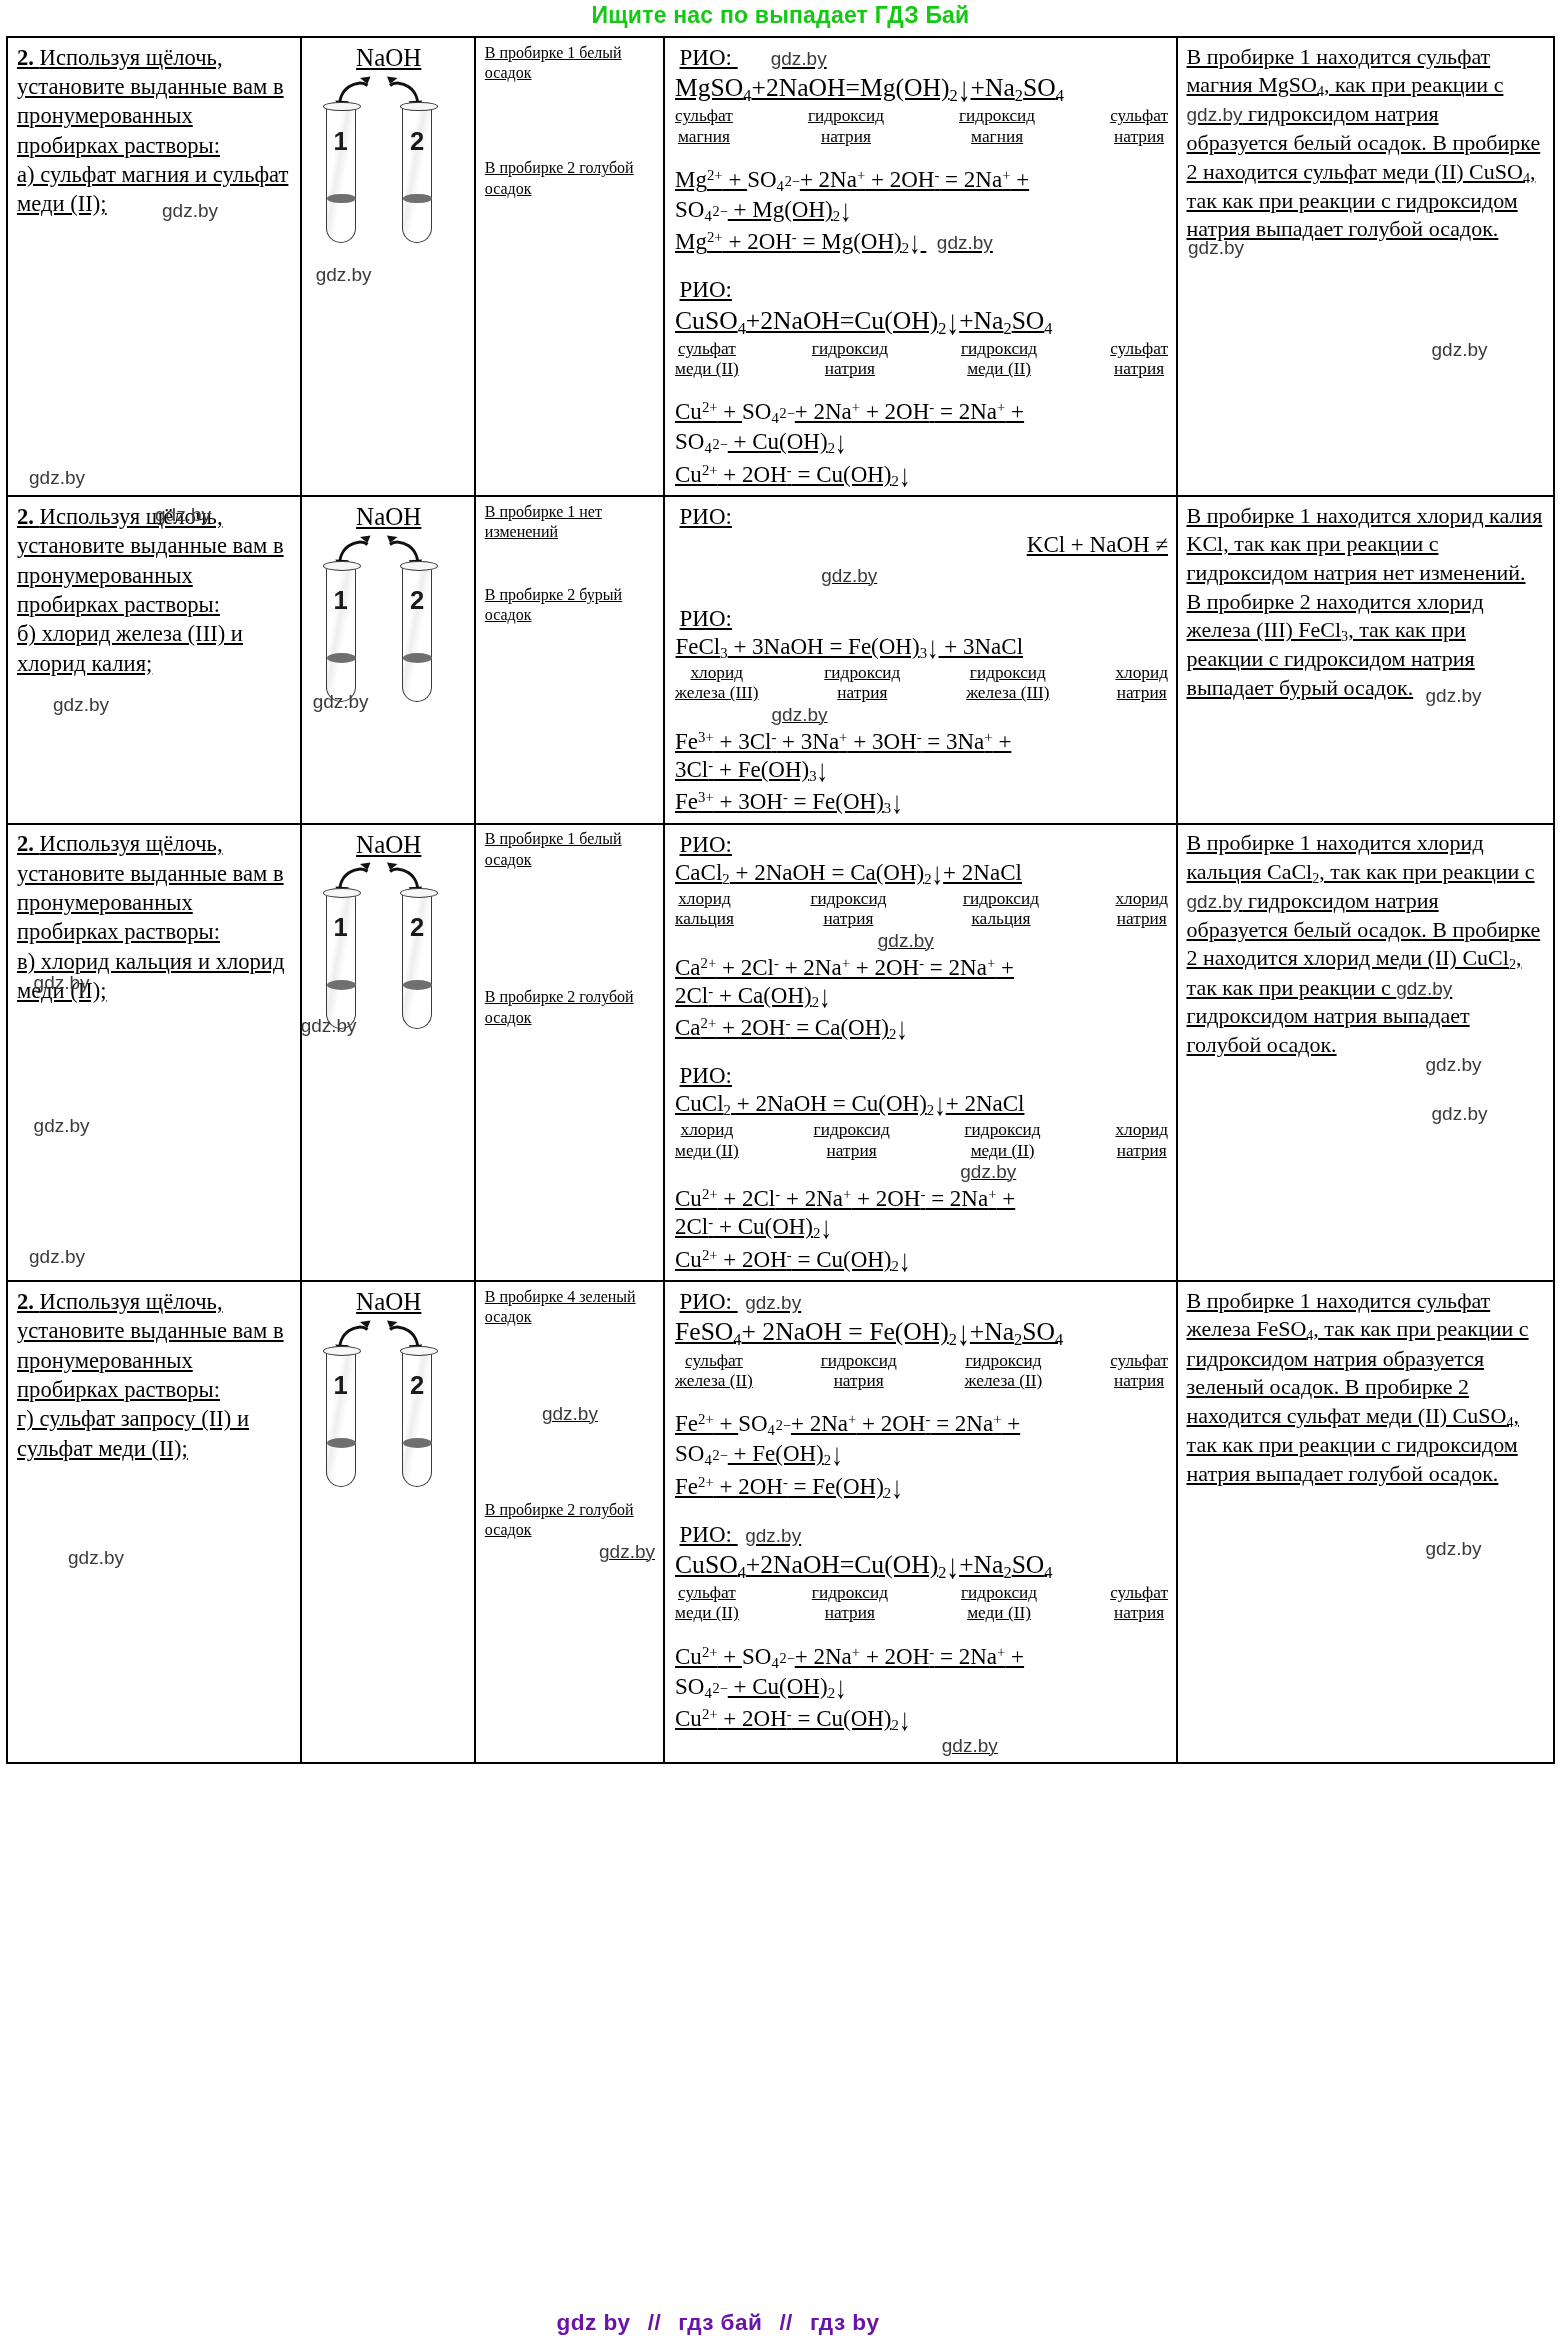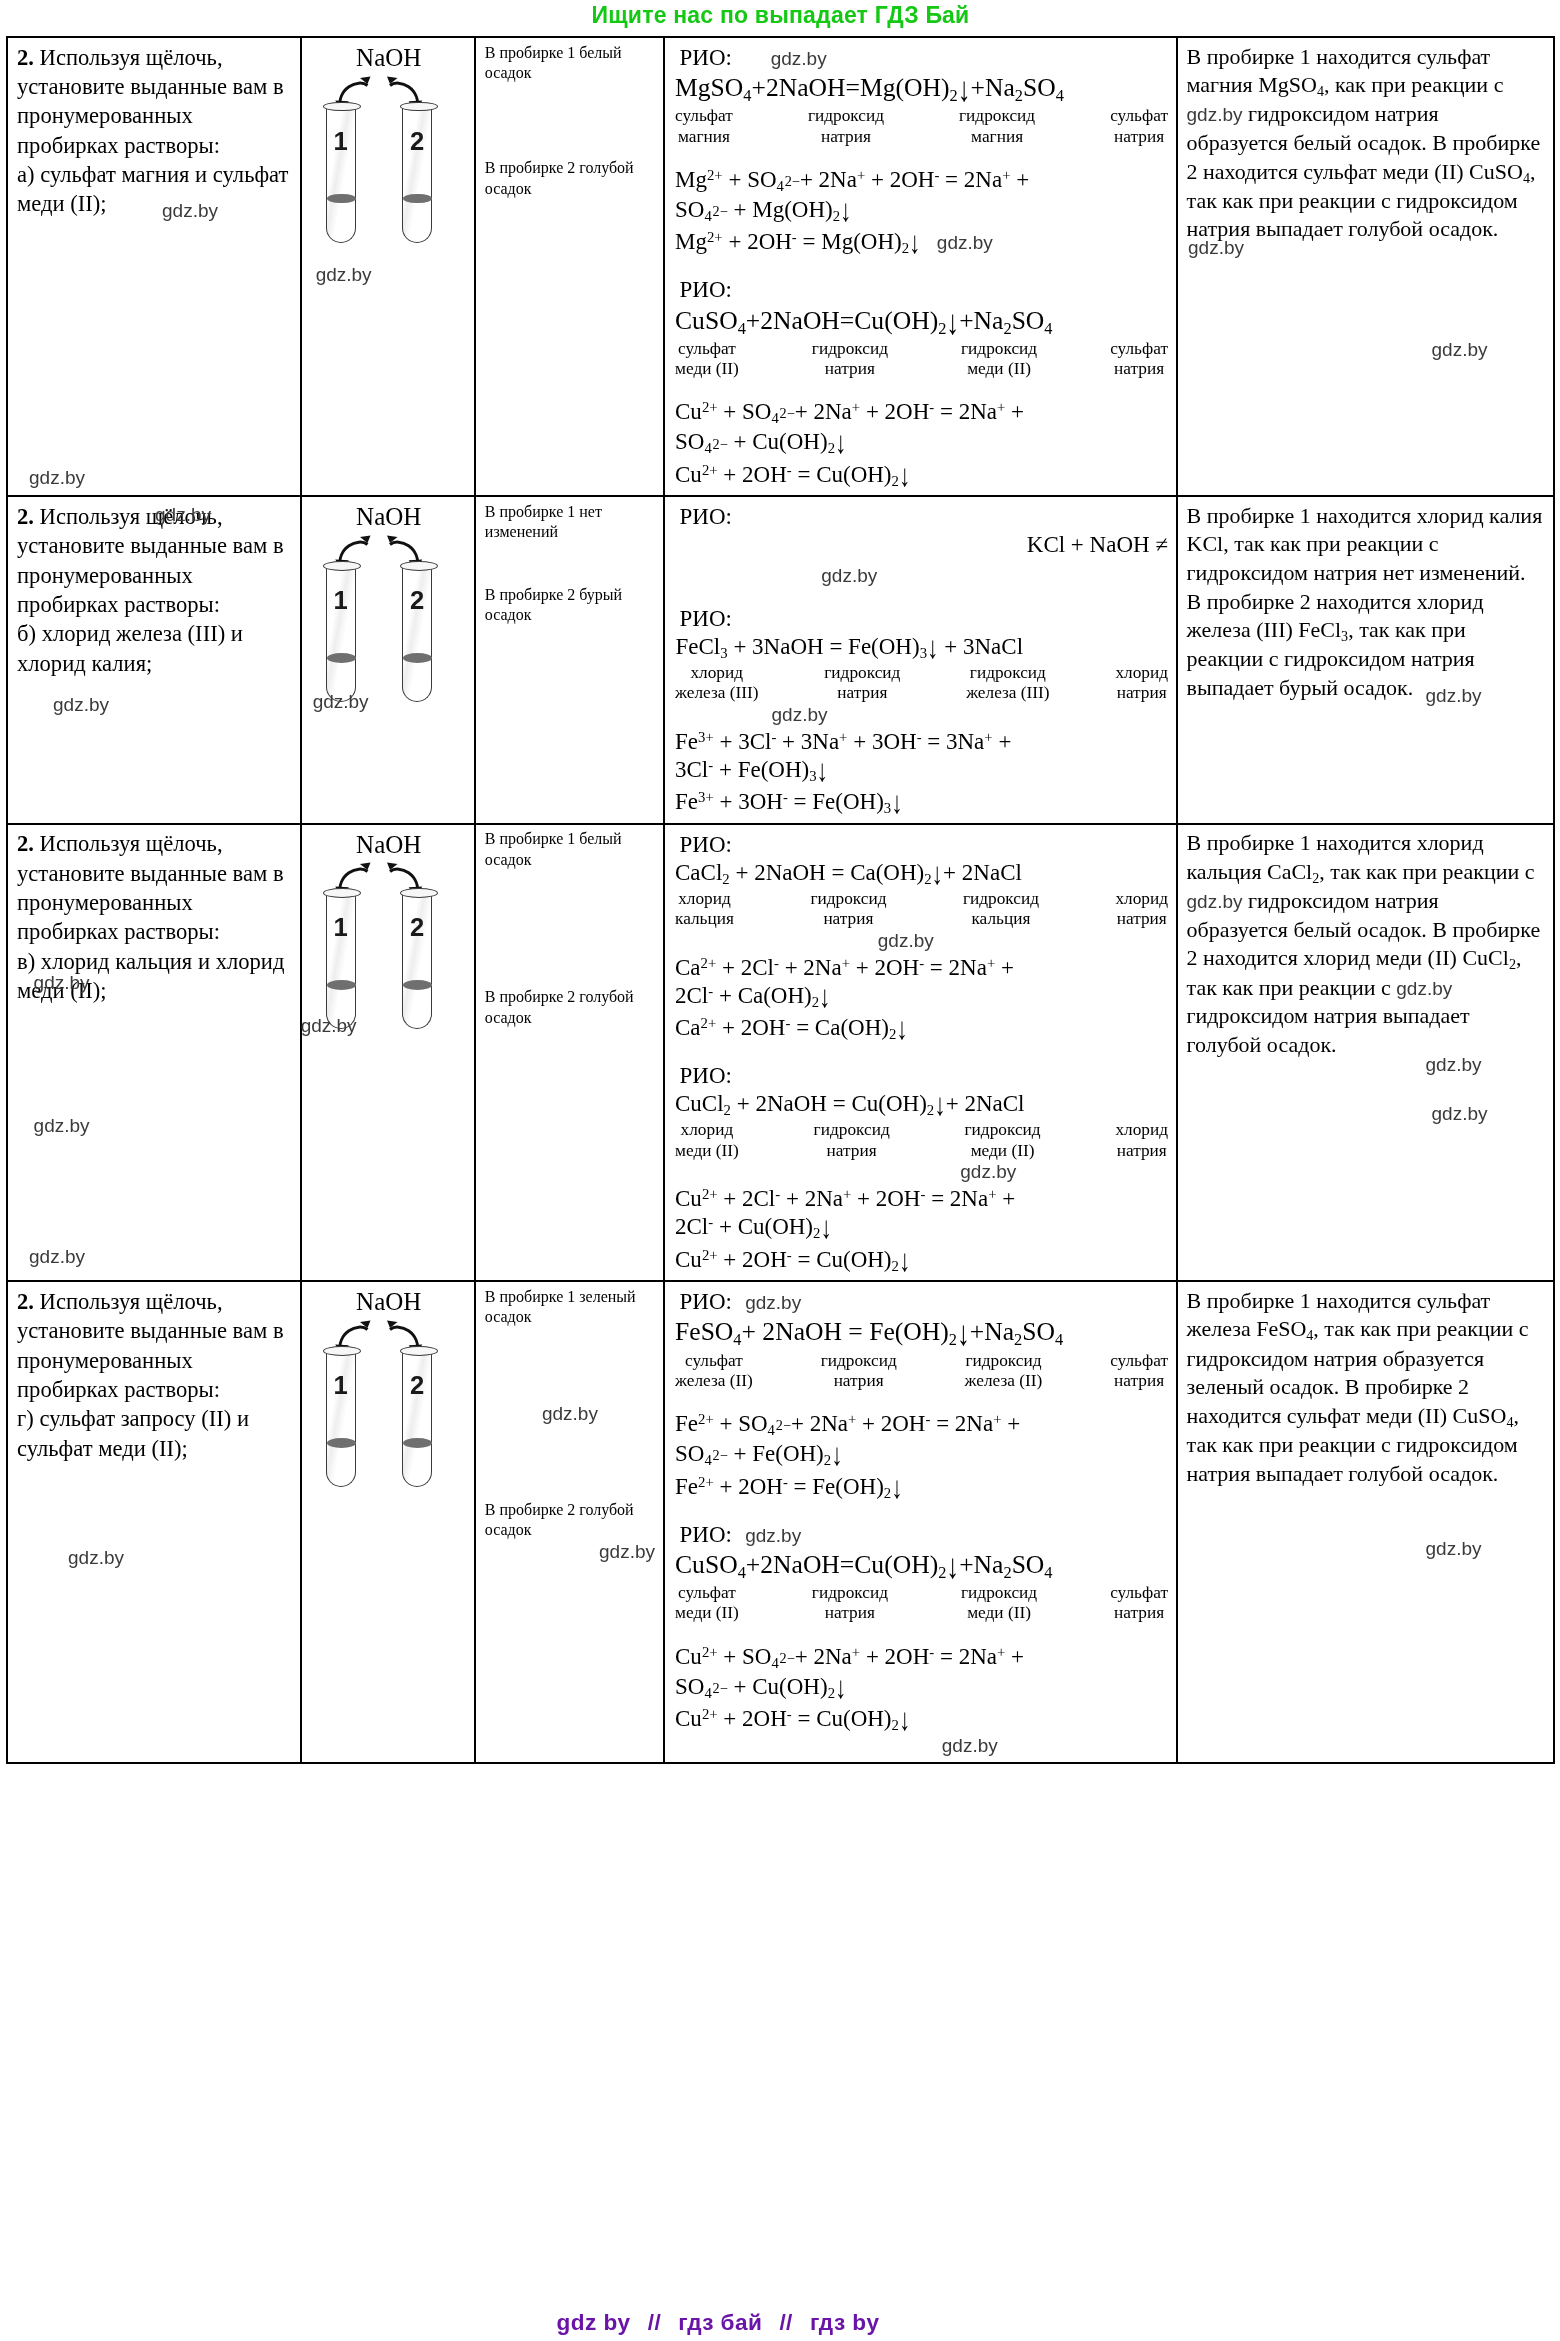--- a/index.html
+++ b/index.html
@@ -29,20 +29,21 @@
     font-weight:bold;font-size:22.6px;color:#6a15a8;letter-spacing:0.4px;
   }
   .footer .sep{padding:0 10.5px;}
 
   
   table.sheet{
     position:absolute;left:6px;top:36px;
     width:1549px;
     border-collapse:collapse;
     table-layout:fixed;
+    text-decoration:underline;
   }
   table.sheet td{
     border:2.3px solid #000;
     vertical-align:top;
     padding:4.5px 7.5px 4.5px 9px;
     position:relative;
   }
   col.c1{width:293px;}
   col.c2{width:173px;}
   col.c3{width:188px;}
@@ -446,21 +447,21 @@
               <div class="body"></div>
                   <div class="rim"></div>
                   <div class="band"></div>
               <div class="lbl">2</div>
             </div>
           </div>
         </div>
       </td>
 
       <td>
-        <div class="obs">В пробирке 1 зеленый осадок</div>
+        <div class="obs">В пробирке 4 зеленый осадок</div>
         <div class="spacer xl"></div>
         <div style="text-align:center;">
           <span class="wm inline">gdz.by</span>
         </div>
         <div class="spacer xl"></div>
         <div class="obs">В пробирке 2 голубой осадок</div>
         <div style="text-align:right;">
           <span class="wm inline">gdz.by</span>
         </div>
       </td>

